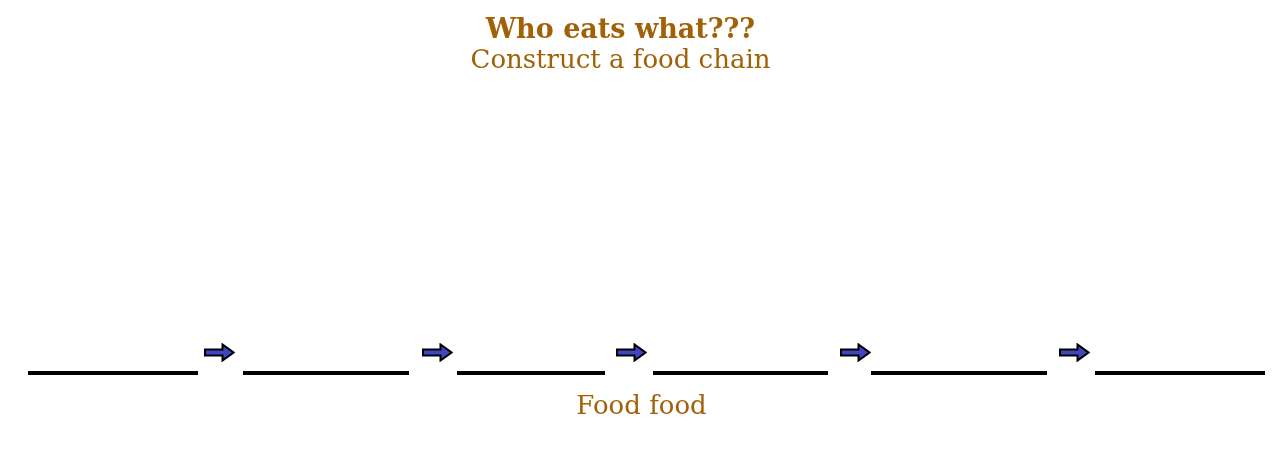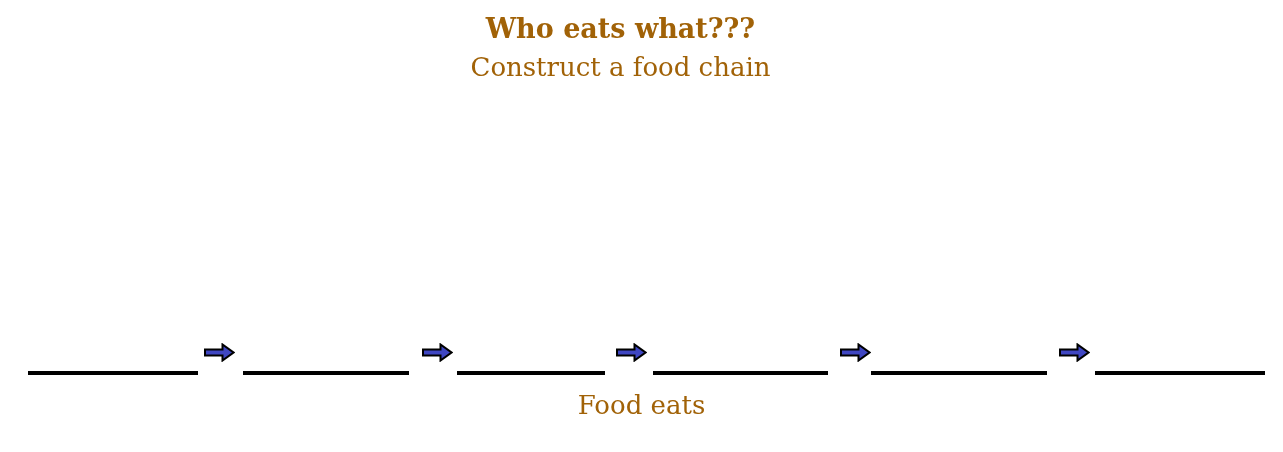--- a/index.html
+++ b/index.html
@@ -24,21 +24,21 @@
     width: 1241px;
     text-align: center;
   }
   .title {
     margin: 0;
     font-size: 27px;
     font-weight: bold;
     line-height: 30px;
   }
   .subtitle {
-    margin: 8px;
+    margin: 0;
     font-size: 26px;
     font-weight: normal;
     line-height: 30px;
   }
   
   .blank {
     position: absolute;
     top: 371px;
     height: 4px;
     background: var(--blank-line, #000000);
@@ -117,15 +117,15 @@
     </span>
     <div class="blank blank-5"></div>
     <span class="arrow arrow-5">
       <svg width="31" height="19" viewBox="0 0 31 19" xmlns="http://www.w3.org/2000/svg">
         <polygon points="1,6.5 18.5,6.5 18.5,1.5 29.5,9.5 18.5,17.5 18.5,12.5 1,12.5"></polygon>
       </svg>
     </span>
     <div class="blank blank-6"></div>
   </div>
 
-  <div class="chain-label">Food eats</div>
+  <div class="chain-label">Food food</div>
 
 </div>
 
 </body></html>

